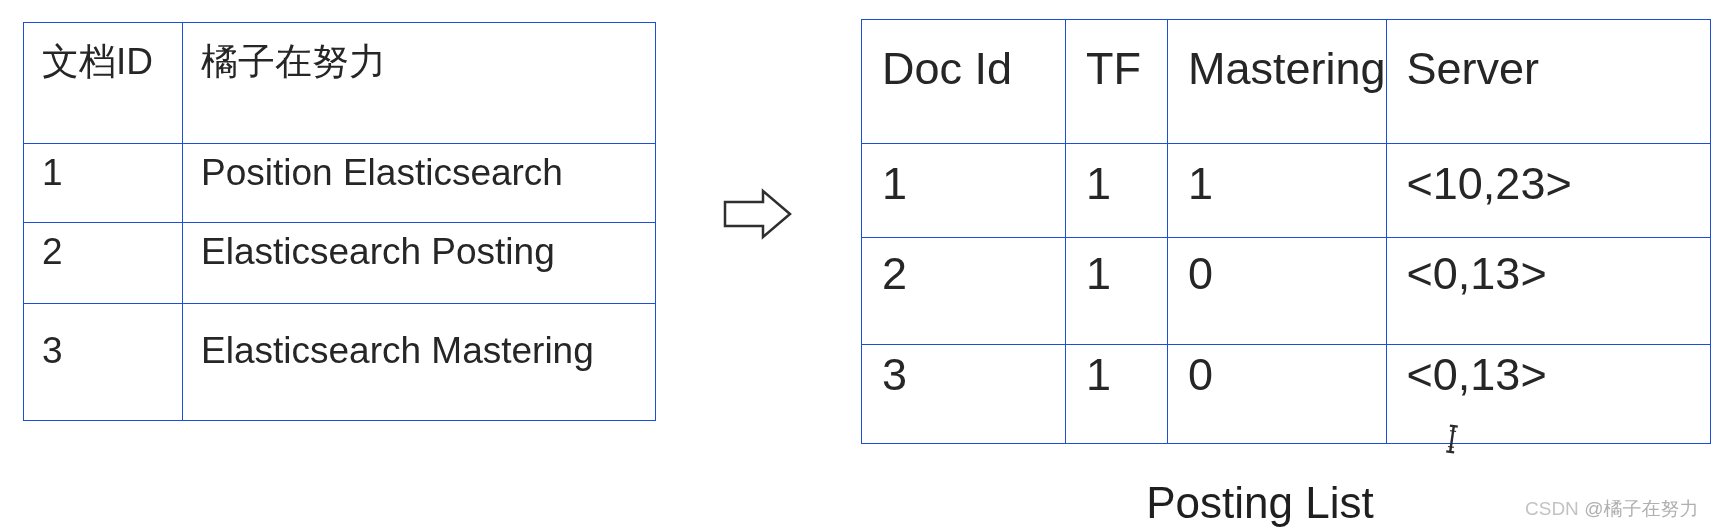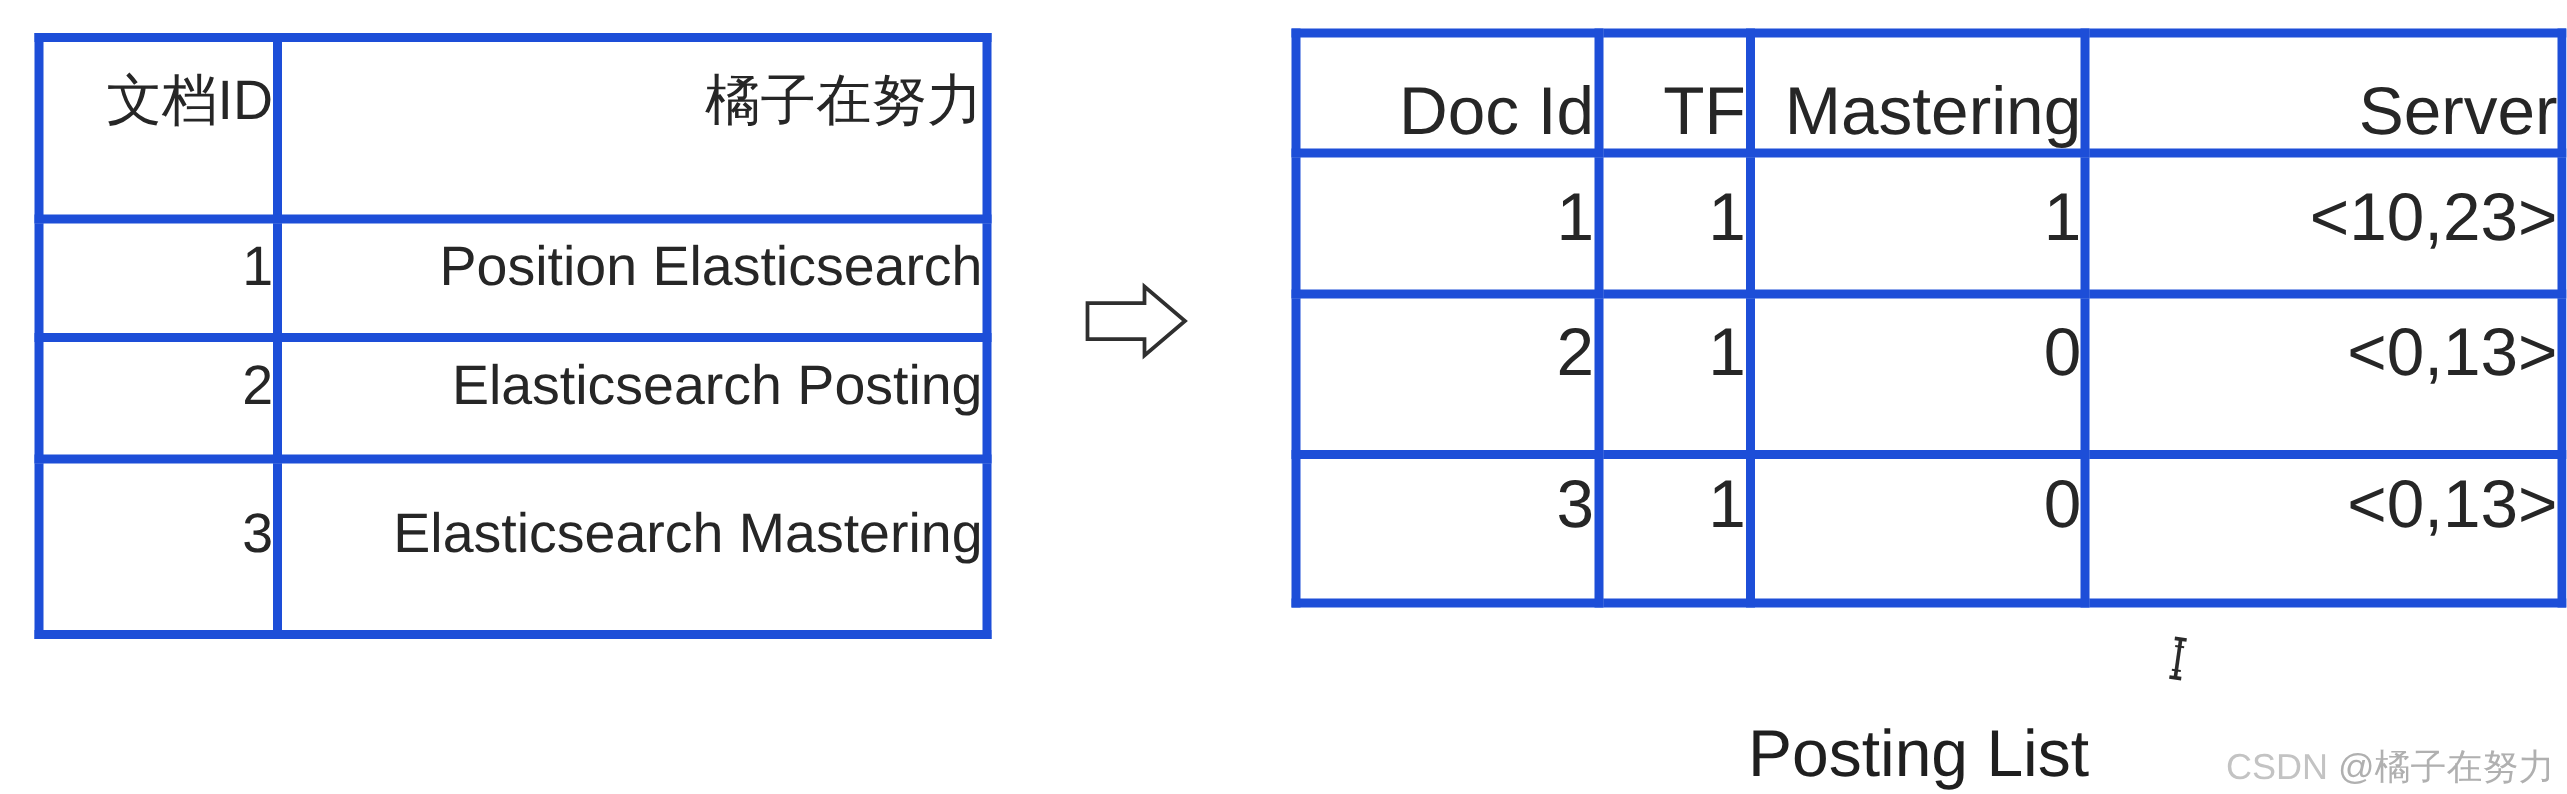--- a/index.html
+++ b/index.html
@@ -15,23 +15,23 @@
     font-family: "Liberation Sans", sans-serif;
     color: #262626;
   }
   table.grid {
     position: absolute;
     border-collapse: collapse;
     table-layout: fixed;
     background: #ffffff;
   }
   table.grid th, table.grid td {
-    border: 6px solid #1d4ed8;
+    border: 1px solid #1d4ed8;
     vertical-align: top;
-    text-align: right;
+    text-align: left;
     font-weight: normal;
     padding: 0 0 0 18px;
     line-height: 1.12;
     white-space: nowrap;
     overflow: hidden;
   }
   
   #docs-table { left: 23px; top: 22px; font-size: 37px; }
   #docs-table col.c1 { width: 159px; }
   #docs-table col.c2 { width: 473px; }
@@ -42,58 +42,58 @@
   #docs-table tr.r3 { height: 117px; }
   #docs-table tr.r1 td, #docs-table tr.r2 td { padding-top: 8px; }
   #docs-table tr.r3 td { padding-top: 26px; }
   
   #posting-table { left: 861px; top: 19px; font-size: 45px; }
   #posting-table col.c1 { width: 208px; }
   #posting-table col.c2 { width: 104px; }
   #posting-table col.c3 { width: 197px; }
   #posting-table col.c4 { width: 335px; }
   #posting-table th, #posting-table td { padding-left: 20px; }
-  #posting-table tr.hdr { height: 76px; }
+  #posting-table tr.hdr { height: 124px; }
   #posting-table tr.hdr th { padding-top: 24px; }
   #posting-table tr.r1 { height: 94px; }
   #posting-table tr.r2 { height: 107px; }
   #posting-table tr.r3 { height: 99px; }
   #posting-table tr.r1 td { padding-top: 15px; }
   #posting-table tr.r2 td { padding-top: 11px; }
   #posting-table tr.r3 td { padding-top: 5px; }
   
   #arrow {
     position: absolute;
     left: 723px;
     top: 188px;
   }
   
   #caption {
     position: absolute;
-    left: 857px;
+    left: 838px;
     top: 481px;
     width: 844px;
     text-align: center;
     font-size: 44px;
     color: #1f1f1f;
     line-height: 1.0;
   }
   
   #cursor {
     position: absolute;
     left: 1444px;
     top: 423px;
     transform: rotate(8deg);
   }
   
   #watermark {
     position: absolute;
-    left: 1484px;
+    left: 1525px;
     top: 499px;
-    font-size: 24px;
+    font-size: 19px;
     white-space: nowrap;
     line-height: 1.1;
   }
   #watermark .wm-prefix { color: #c3c3c3; }
   #watermark .wm-handle { color: #b0b0b0; }
 </style>
 </head>
 <body>
 
 <main>

